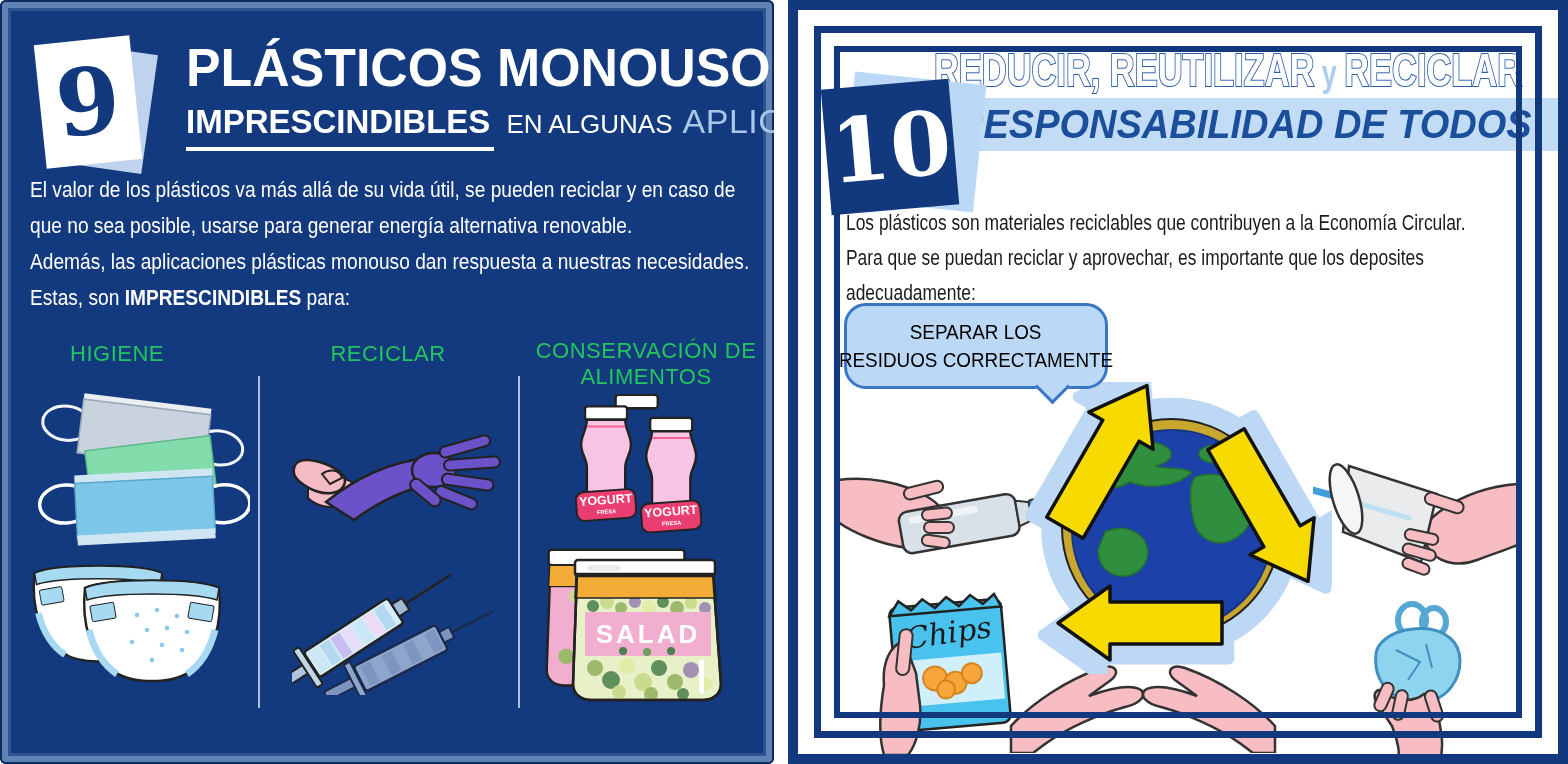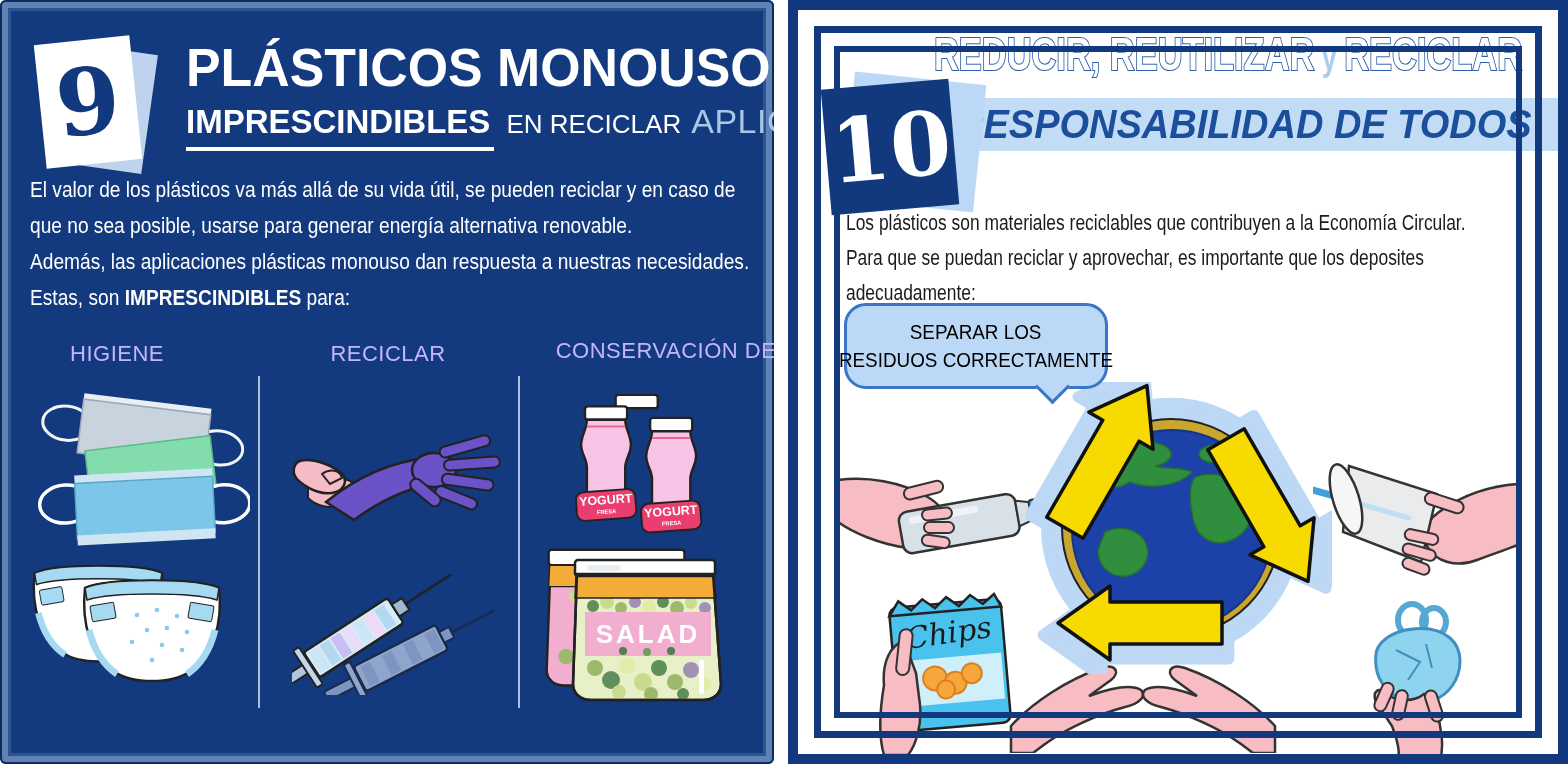--- a/index.html
+++ b/index.html
@@ -20,35 +20,35 @@
   .pl-title{position:absolute;left:186px;top:36px;width:575px;color:#FFFFFF;font-weight:bold;
     font-size:54px;letter-spacing:0px;transform:scaleX(.96);transform-origin:0 0;white-space:nowrap;}
   .pl-subrow{position:absolute;left:186px;top:102px;display:flex;align-items:baseline;white-space:nowrap;}
   .pl-sub-bold{color:#FFFFFF;font-weight:bold;font-size:33px;border-bottom:4px solid #FFFFFF;padding-bottom:6px;padding-right:4px;}
   .pl-sub-mid{color:#FFFFFF;font-size:26px;margin:0 10px 0 12px;}
   .pl-sub-light{color:#A9C7E8;font-size:34px;letter-spacing:.5px;}
   .pl-body{position:absolute;left:30px;top:172px;width:840px;transform:scaleX(.87);transform-origin:0 0;
     color:#FFFFFF;font-size:22px;line-height:1.64;}
   .pl-body p{margin:0;}
   .pl-body b{font-weight:bold;}
-  .col-header{position:absolute;top:341px;color:#c4b5fd;font-size:22px;text-align:center;letter-spacing:.5px;}
+  .col-header{position:absolute;top:341px;color:#22c55e;font-size:22px;text-align:center;letter-spacing:.5px;}
   .col-divider{position:absolute;top:376px;height:332px;width:2px;background:rgba(230,238,250,.75);}
 
   
   .panel-right{position:absolute;left:788px;top:0;width:780px;height:764px;background:#FFFFFF;overflow:hidden;}
   .pr-frame{position:absolute;pointer-events:none;z-index:6;}
   .pr-f1{inset:0;border:10px solid #12387D;}
   .pr-f2{inset:26px;border:7px solid #12387D;}
   .pr-f3{inset:46px;border:6px solid #12387D;}
   .badge10{position:absolute;left:38px;top:68px;width:160px;height:152px;z-index:2;}
   .badge10-back{position:absolute;left:22px;top:10px;width:132px;height:128px;background:#BBD9F6;transform:rotate(6deg);}
   .badge10-front{position:absolute;left:0;top:16px;width:128px;height:126px;background:#12387D;transform:rotate(-5deg);
     display:flex;align-items:center;justify-content:center;}
   .badge10-num{font-family:"DejaVu Serif",serif;font-weight:bold;font-size:88px;color:#FFFFFF;line-height:1;}
-  .pr-title1{position:absolute;left:140px;top:20px;width:600px;height:68px;}
+  .pr-title1{position:absolute;left:140px;top:36px;width:600px;height:68px;}
   .pr-title2{position:absolute;left:140px;top:98px;width:600px;display:flex;align-items:center;justify-content:center;}
   .pr-es{color:#9CC3EC;font-style:italic;font-weight:bold;font-size:36px;margin-right:14px;}
   .pr-resp-box{background:#C3DCF5;padding:4px 16px;}
   .pr-resp{color:#1B4E9B;font-style:italic;font-weight:bold;font-size:40px;white-space:nowrap;
     display:inline-block;transform:scaleX(.95);transform-origin:0 0;}
   .pr-body{position:absolute;left:58px;top:206px;width:820px;transform:scaleX(.81);transform-origin:0 0;
     color:#1B1B1B;font-size:21.5px;line-height:1.62;}
   .pr-body p{margin:0;}
   .bubble{position:absolute;top:303px;width:258px;height:80px;background:#BBD9F6;border:3px solid #3A76C4;
     border-radius:22px;display:flex;flex-direction:column;align-items:center;justify-content:center;
@@ -72,34 +72,35 @@
       <div class="badge9-back"></div>
       <div class="badge9-front">
         <span class="badge9-num">9</span>
       </div>
     </div>
 
     <div class="pl-title">PLÁSTICOS MONOUSO:</div>
 
     <div class="pl-subrow">
       <span class="pl-sub-bold">IMPRESCINDIBLES</span>
-      <span class="pl-sub-mid">EN RECICLAR</span>
+      <span class="pl-sub-mid">EN ALGUNAS</span>
       <span class="pl-sub-light">APLICACIONES</span>
     </div>
 
     <div class="pl-body">
       <p>El valor de los plásticos va más allá de su vida útil, se pueden reciclar y en caso de que no sea posible, usarse para generar energía alternativa renovable.</p>
       <p>Además, las aplicaciones plásticas monouso dan respuesta a nuestras necesidades.</p>
       <p><span>Estas, son</span> <b>IMPRESCINDIBLES</b> <span>para:</span></p>
     </div>
 
     <div class="col-header" style="left:12px;width:210px;">HIGIENE</div>
     <div class="col-header" style="left:268px;width:240px;">RECICLAR</div>
-    <div class="col-header" style="left:528px;width:236px;top:338px;margin-left:20px;">
+    <div class="col-header" style="left:528px;width:236px;top:338px;">
       <div>CONSERVACIÓN DE</div>
+        <div>ALIMENTOS</div>
     </div>
 
     <div class="col-divider" style="left:258px;"></div>
     <div class="col-divider" style="left:518px;"></div>
 
     <svg class="abs" style="left:38px;top:388px;" width="212" height="168" viewBox="0 0 212 168">
       <g transform="rotate(7 100 45)">
         <ellipse cx="28" cy="44" rx="24" ry="17" fill="none" stroke="#F2F5F8" stroke-width="3"></ellipse>
         <ellipse cx="182" cy="50" rx="24" ry="17" fill="none" stroke="#F2F5F8" stroke-width="3"></ellipse>
         <rect x="42" y="12" width="128" height="9" fill="#E9EEF3"></rect>

